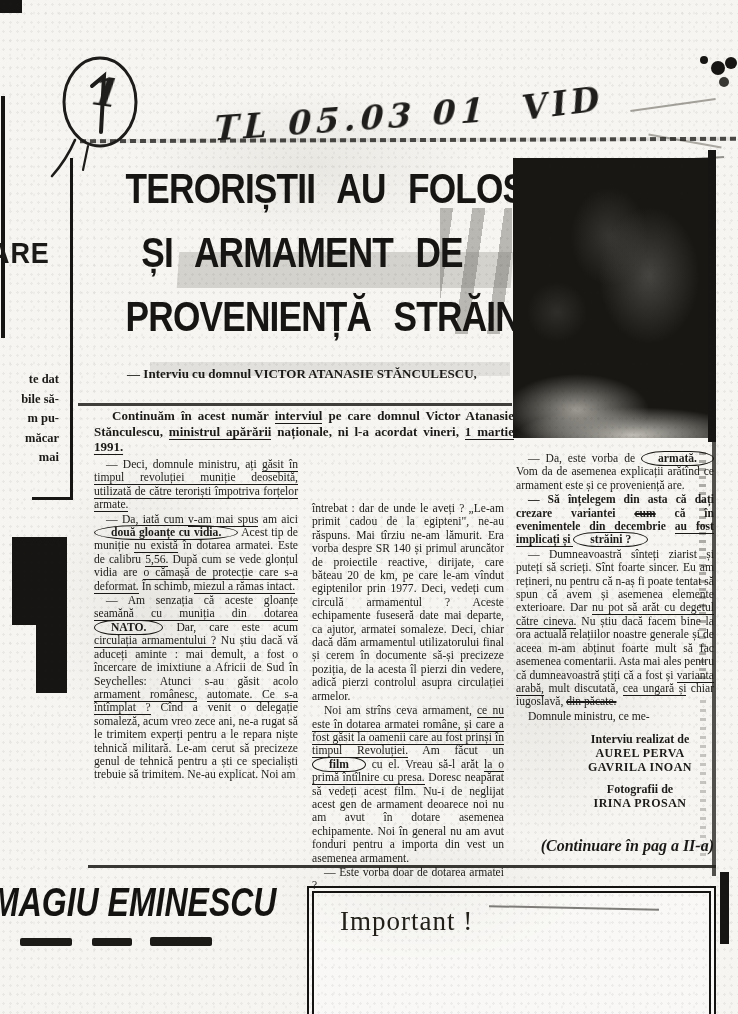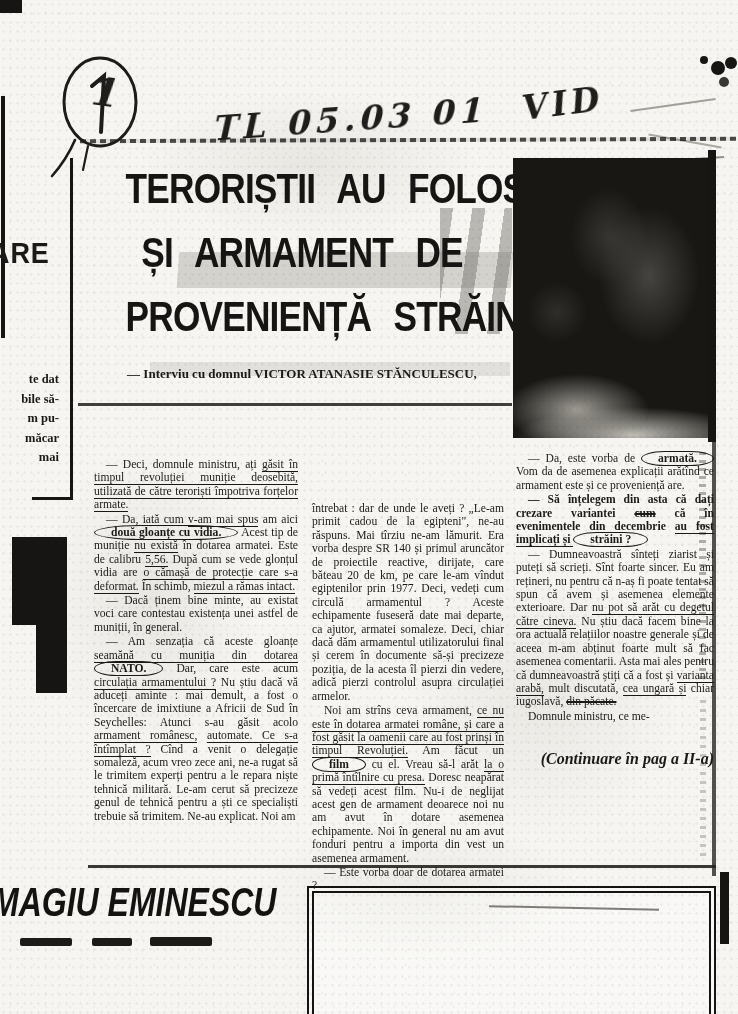--- a/index.html
+++ b/index.html
@@ -117,47 +117,57 @@
   <div class="abs bar" style="left:708px;top:150px;width:8px;height:292px;"></div>
   <div class="abs" style="left:712px;top:442px;width:4px;height:434px;background:#35332f;opacity:.85;"></div>
   <div class="abs bar" style="left:720px;top:872px;width:9px;height:72px;"></div>
   <div class="abs" style="left:699px;top:452px;width:7px;height:232px;background:repeating-linear-gradient(180deg,#55524c 0 3px,transparent 3px 8px);opacity:.45;"></div>
   <div class="abs" style="left:700px;top:700px;width:6px;height:160px;background:repeating-linear-gradient(180deg,#55524c 0 3px,transparent 3px 9px);opacity:.3;"></div>
 
   <div class="abs subtitle" style="left:90px;top:366px;">— Interviu cu domnul VICTOR ATANASIE STĂNCULESCU,</div>
 
   <div class="abs" style="left:78px;top:403px;width:434px;height:2.5px;background:#2c2a27;opacity:.9;"></div>
 
+  <div class="abs intro-wrap" style="left:94px;top:408px;">
+      <p class="para"><span>Continuăm în acest număr </span><span class="seg-u">interviul</span><span> pe care domnul Victor Atanasie Stănculescu, </span><span class="seg-u">ministrul apărării</span><span> naționale, ni l-a acordat vineri, </span><span class="seg-u">1 martie 1991.</span></p>
+    </div>
 
   <div class="col" style="left:94px;width:204px;">
       <p class="para"><span>— Deci, domnule ministru, ați </span><span class="seg-u">găsit în timpul revoluției muniție deosebită, utilizată de către teroriști împotriva forțelor armate.</span></p>
       <p class="para"><span>— Da, iată cum </span><span class="seg-u">v-am mai spus</span><span> am aici </span><span class="seg-c">două gloanțe cu vidia.</span><span> Acest tip de muniție </span><span class="seg-u">nu există</span><span> în dotarea armatei. Este de calibru </span><span class="seg-u">5,56.</span><span> După cum se vede glonțul vidia are </span><span class="seg-u">o cămașă de protecție care s-a deformat.</span><span> În schimb, </span><span class="seg-u">miezul a rămas intact.</span></p>
-      <p class="para"><span>— Dacă ținem bine minte, au existat voci care contestau existența unei astfel de muniții, în general.</span></p>
       <p class="para"><span>— Am senzația că aceste gloanțe </span><span class="seg-u">seamănă cu muniția din dotarea </span><span class="seg-c">NATO.</span><span> Dar, care este acum </span><span class="seg-u">circulația armamentului ?</span><span> Nu știu dacă vă aduceți aminte : mai demult, a fost o încercare de imixtiune a Africii de Sud în Seychelles: Atunci s-au găsit acolo </span><span class="seg-u">armament românesc,</span><span> </span><span class="seg-u">automate. Ce s-a întîmplat ?</span><span> Cînd a venit o delegație somaleză, acum vreo zece ani, ne-a rugat să le trimitem experți pentru a le repara niște tehnică militară. Le-am cerut să precizeze genul de tehnică pentru a ști ce specialiști trebuie să trimitem. Ne-au explicat. Noi am</span></p>
     </div>
   <div class="col" style="left:312px;width:192px;margin-top:44px;">
       <p class="para flush"><span>întrebat : dar de unde le aveți ? „Le-am primit cadou de la egipteni", ne-au răspuns. Mai tîrziu ne-am lămurit. Era vorba despre SR 140 și primul aruncător de proiectile reactive, dirijate, care băteau 20 de km, pe care le-am vîndut egiptenilor prin 1977. Deci, vedeți cum circulă armamentul ? Aceste echipamente fuseseră date mai departe, ca ajutor, armatei somaleze. Deci, chiar dacă dăm armamentul utilizatorului final și cerem în documente să-și precizeze poziția, de la acesta îl pierzi din vedere, adică pierzi controlul asupra circulației armelor.</span></p>
       <p class="para"><span>Noi am strîns ceva armament, </span><span class="seg-u">ce nu este în dotarea armatei române, și care a fost găsit la oamenii care au fost prinși în timpul Revoluției.</span><span> Am făcut un </span><span class="seg-c">film</span><span> cu el. Vreau să-l arăt </span><span class="seg-u">la o primă întîlnire cu presa.</span><span> Doresc neapărat să vedeți acest film. Nu-i de neglijat acest gen de armament deoarece noi nu am avut în dotare asemenea echipamente. Noi în general nu am avut fonduri pentru a importa din vest un asemenea armament.</span></p>
       <p class="para"><span>— Este vorba doar de dotarea armatei ?</span></p>
     </div>
   <div class="col" style="left:516px;top:452px;width:198px;">
     <div>
         <p class="para"><span>— Da, este vorba de </span><span class="seg-c">armată.</span><span> Vom da de asemenea explicații arătînd ce armament este și ce proveniență are.</span></p>
         <p class="para b"><span>— Să înțelegem din asta că dați crezare variantei </span><span class="seg-x">cum</span><span> că în evenimentele din decembrie </span><span class="seg-u">au fost implicați și </span><span class="seg-c">străini ?</span></p>
         <p class="para"><span>— Dumneavoastră sînteți ziarist și puteți să scrieți. Sînt foarte sincer. Eu am rețineri, nu pentru că n-aș fi poate tentat să spun că avem și asemenea elemente exterioare. Dar </span><span class="seg-u">nu pot să arăt cu degetul către cineva.</span><span> Nu știu dacă facem bine la ora actuală relațiilor noastre generale și de aceea m-am abținut foarte mult să fac asemenea comentarii. Asta mai ales pentru că dumneavoastră știți că a fost și </span><span class="seg-u">varianta arabă,</span><span> mult discutată, </span><span class="seg-u">cea ungară și</span><span> chiar iugoslavă, </span><span class="seg-x">din păcate.</span></p>
         <p class="para"><span>Domnule ministru, ce me-</span></p>
       </div>
+    <div class="credits">
+      <div>Interviu realizat de</div>
+      <div class="names">AUREL PERVA</div>
+      <div class="names">GAVRILA INOAN</div>
+      <div class="photo-label">Fotografii de</div>
+      <div class="names">IRINA PROSAN</div>
+    </div>
     <div class="continuation">(Continuare în pag a II-a)</div>
   </div>
 
   <div class="abs" style="left:88px;top:865px;width:628px;height:2.5px;background:#26241f;opacity:.9;"></div>
 
   <div class="abs magiu" style="left:-8px;top:880px;">MAGIU EMINESCU</div>
   <div class="abs" style="left:20px;top:938px;width:52px;height:8px;background:#1c1b18;border-radius:2px;filter:blur(.4px);"></div>
   <div class="abs" style="left:92px;top:938px;width:40px;height:8px;background:#1c1b18;border-radius:2px;filter:blur(.4px);"></div>
   <div class="abs" style="left:150px;top:937px;width:62px;height:9px;background:#1c1b18;border-radius:2px;filter:blur(.4px);"></div>
 
   <div class="abs imp-box" style="left:307px;top:886px;width:395px;height:128px;">
+    <div class="imp-title" style="margin:13px 0 0 26px;">Important !</div>
     <div style="position:absolute;left:175px;top:14px;width:170px;height:1.6px;background:#4c4944;opacity:.7;transform:rotate(1.2deg);"></div>
   </div>
 
   <div class="abs grain"></div>
 </div>
 
 </body></html>

